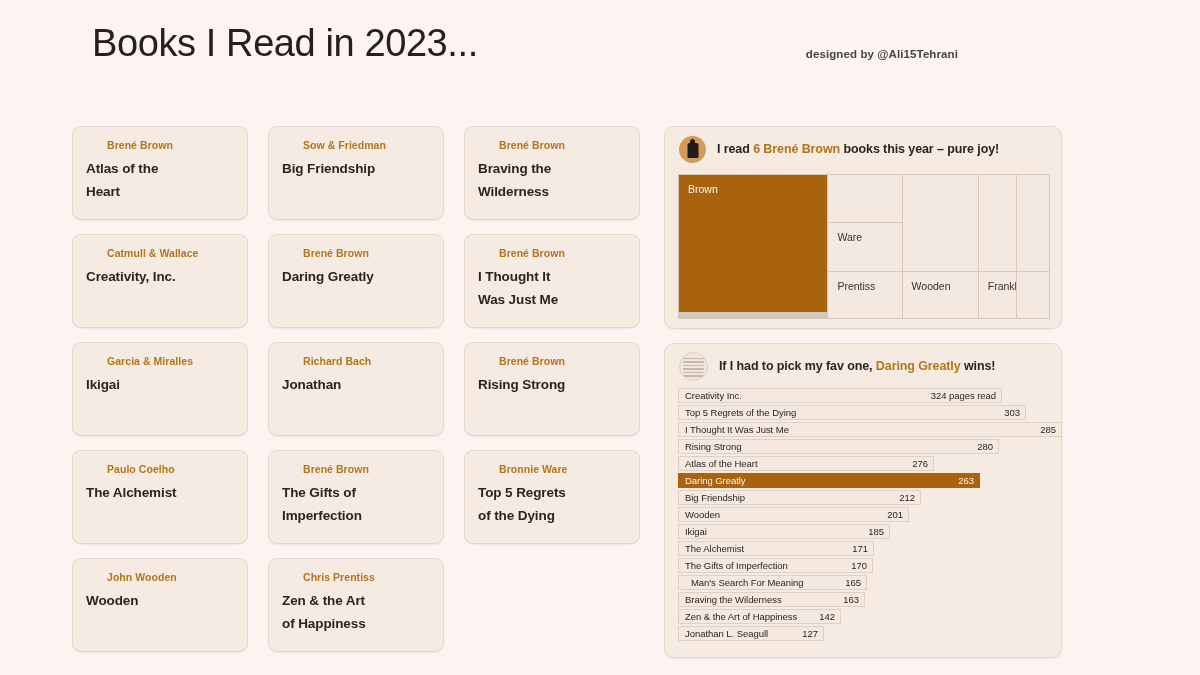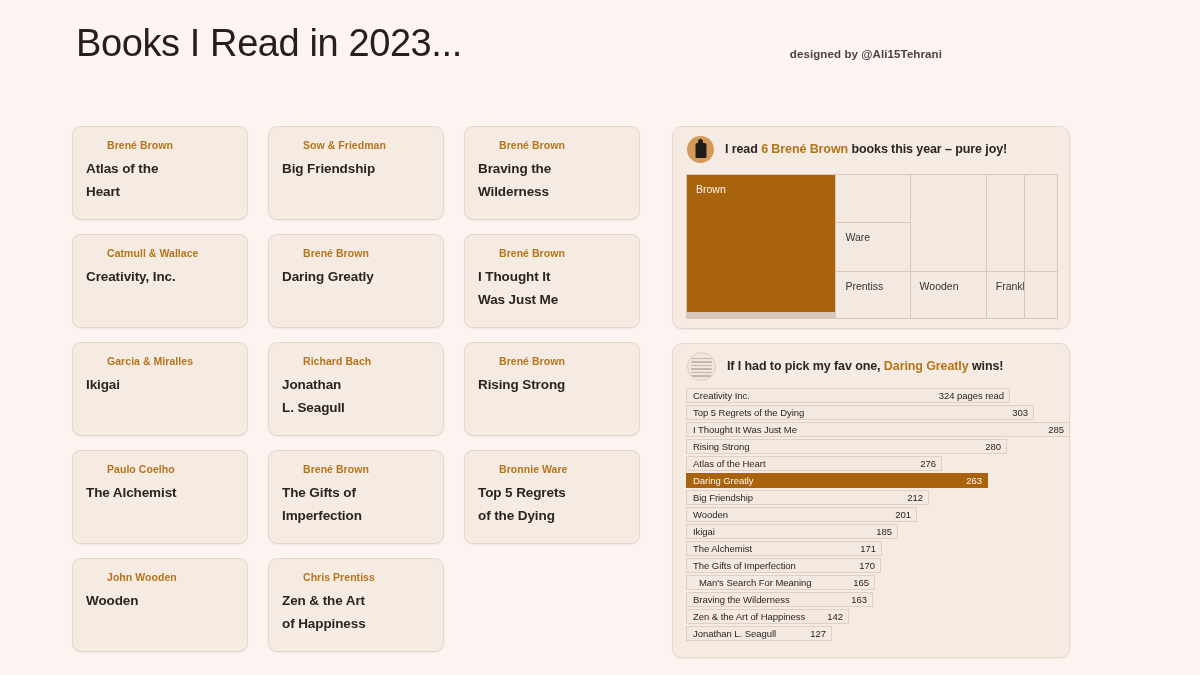--- a/index.html
+++ b/index.html
@@ -11,21 +11,21 @@
     height: 675px;
     background: #fdf4f1;
     font-family: "Liberation Sans", sans-serif;
     overflow: hidden;
     position: relative;
   }
 
   
   #header {
     position: absolute;
-    left: 0; top: 0;
+    left: 16px; top: 0;
     width: 1080px;
     height: 104px;
   }
   #page-title {
     position: absolute;
     left: 76px;
     top: 22px;
     font-size: 38px;
     font-weight: 400;
     letter-spacing: -0.4px;
@@ -83,21 +83,20 @@
   }
 
   
   .panel {
     position: absolute;
     background: #f6ebe3;
     border: 1px solid #e6d7cc;
     border-radius: 10px;
     box-shadow: 0 1px 2px rgba(120, 90, 70, 0.10);
     box-sizing: border-box;
-    margin-left: 8px;
   }
   #panel-treemap {
     left: 664px;
     top: 126px;
     width: 398px;
     height: 203px;
   }
   #panel-bars {
     left: 664px;
     top: 343px;
@@ -310,21 +309,20 @@
     <div class="book-card">
       <div class="book-author">Garcia &amp; Miralles</div>
       <div class="book-title">
         <div>Ikigai</div>
       </div>
     </div>
     <div class="book-card">
       <div class="book-author">Richard Bach</div>
       <div class="book-title">
         <div>Jonathan</div>
-        <div>L. Seagull</div>
       </div>
     </div>
     <div class="book-card">
       <div class="book-author">Brené Brown</div>
       <div class="book-title">
         <div>Rising Strong</div>
       </div>
     </div>
     <div class="book-card">
       <div class="book-author">Paulo Coelho</div>

